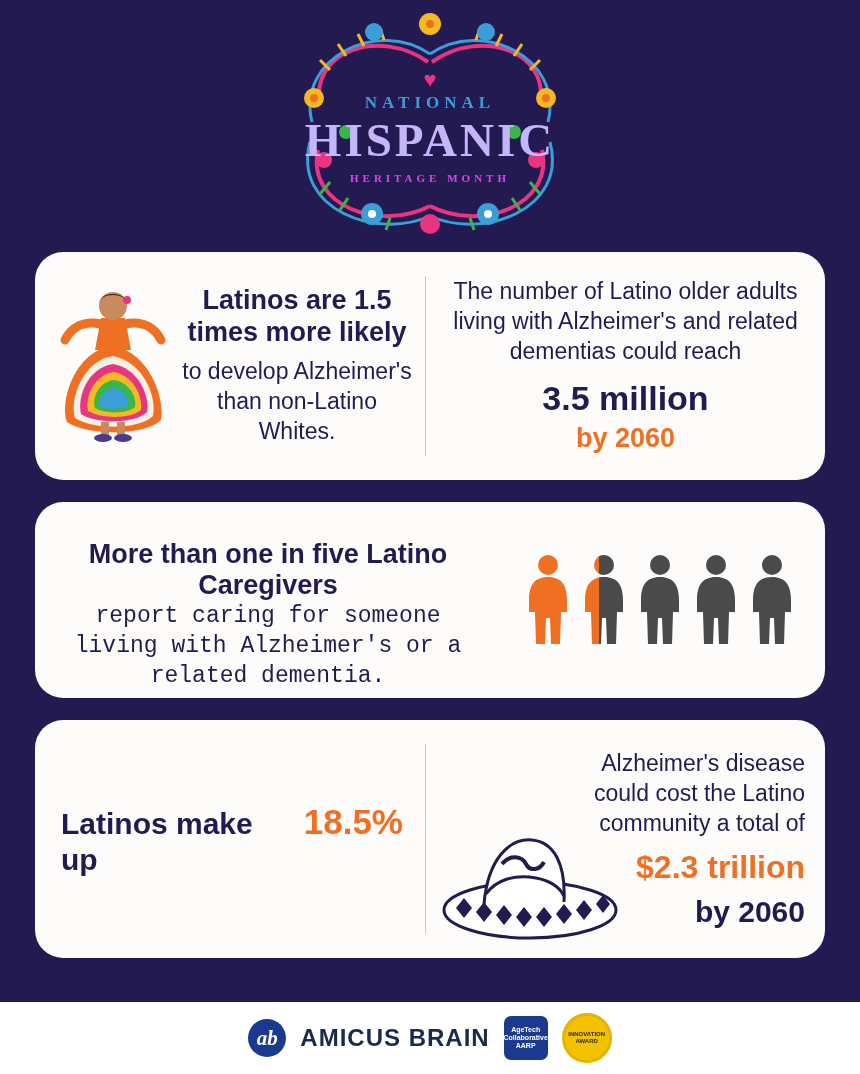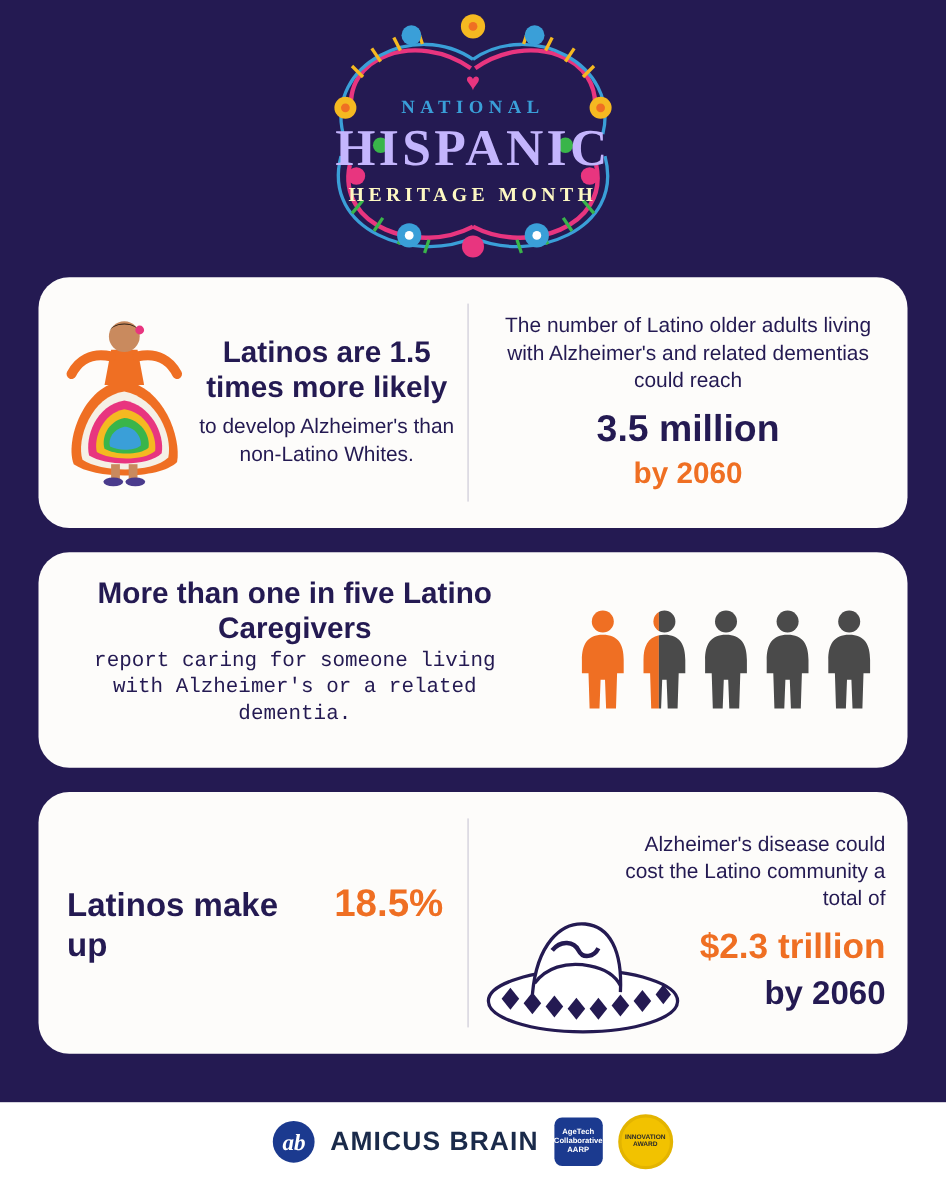--- a/index.html
+++ b/index.html
@@ -42,22 +42,22 @@
   }
   .logo-text-hispanic {
     color: #c4b5fd;
     font-size: 47px;
     letter-spacing: 3px;
     font-weight: bold;
     font-family: "Liberation Serif", serif;
     line-height: 1;
   }
   .logo-text-heritage {
-    color: #fef9c3;
-    font-size: 18px;
+    color: #d946ef;
+    font-size: 11px;
     letter-spacing: 4px;
     font-weight: bold;
     font-family: "Liberation Serif", serif;
     margin-top: 8px;
   }
   .heart {
     color: #e8357f;
     font-size: 22px;
     line-height: 1;
     margin-bottom: 2px;
@@ -93,21 +93,21 @@
     align-items: center;
   }
 
   .stat-big {
     font-size: 27px;
     font-weight: bold;
     line-height: 1.18;
     color: #241a52;
   }
   .stat-body {
-    font-size: 19px;
+    font-size: 23px;
     line-height: 1.3;
     color: #241a52;
   }
   .stat-huge {
     font-size: 34px;
     font-weight: bold;
     color: #241a52;
     line-height: 1.15;
   }
   .stat-huge-orange {
@@ -118,21 +118,21 @@
   }
 
   
   #row1 { height: 228px; }
   #row1 .left { flex: 0 0 390px; display: flex; align-items: center; gap: 6px; padding: 18px 10px 18px 18px; }
   #row1 .right { flex: 1; padding: 20px 26px; text-align: center; display: flex; flex-direction: column; justify-content: center; }
   .r1-textblock { text-align: center; flex: 1; }
 
   
   #row2 { height: 196px; }
-  #row2 .left { flex: 0 0 460px; padding: 22px 20px 22px 26px; display: flex; flex-direction: column; justify-content: flex-start; text-align: center; }
+  #row2 .left { flex: 0 0 460px; padding: 22px 20px 6px 26px; display: flex; flex-direction: column; justify-content: flex-end; text-align: center; }
   #row2 .right { flex: 1; display: flex; align-items: center; justify-content: center; gap: 10px; }
 
   
   #row3 { height: 238px; }
   #row3 .left { flex: 0 0 390px; padding: 24px 22px 24px 26px; flex-direction: column; justify-content: center; display: flex; }
   #row3 .right { flex: 1; padding: 18px 20px; position: relative; display: flex; flex-direction: column; justify-content: center; }
 
   .inline-row { display: flex; align-items: baseline; gap: 14px; }
 
   

